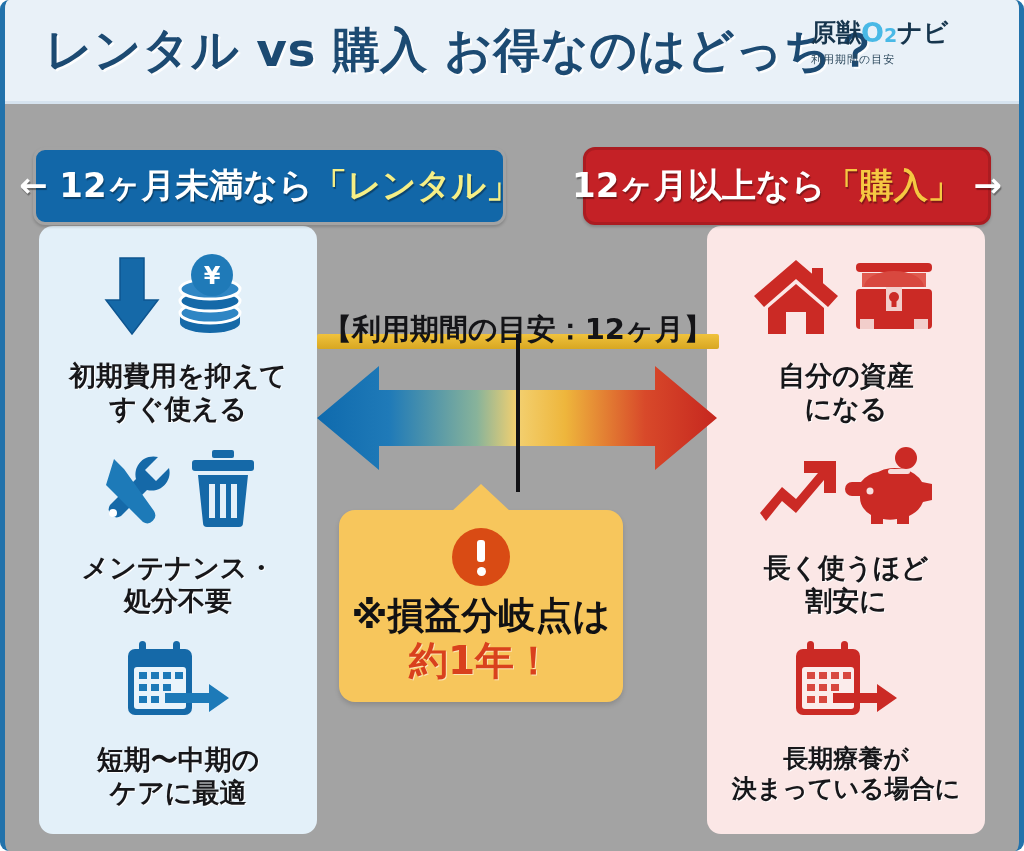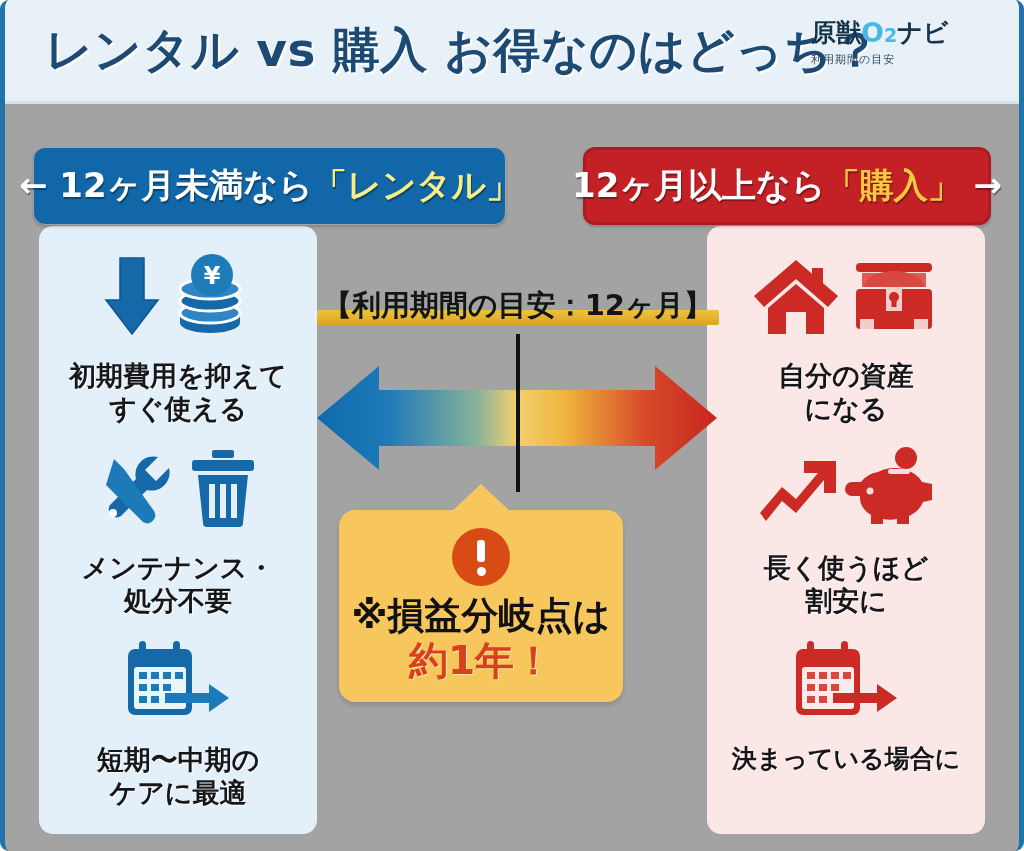--- a/index.html
+++ b/index.html
@@ -93,21 +93,21 @@
     display: flex;
     align-items: center;
     justify-content: center;
     box-shadow: 0 2px 3px rgba(0,0,0,0.18);
     padding: 0 14px;
   }
   .banner-left {
     left: 28px;
     width: 473px;
     background: #1267a8;
-    border: 1px solid #a3a3a3;
+    border: 3px solid #a3a3a3;
   }
   .banner-right {
     right: 28px;
     width: 408px;
     background: #c42126;
     border: 3px solid #ab1c21;
     align-items: center;
   }
   .banner-text {
     font-size: 34px;
@@ -145,21 +145,21 @@
   .center {
     position: absolute;
     left: 312px;
     top: 226px;
     width: 400px;
     height: 608px;
   }
   .center-tag {
     position: relative;
     text-align: center;
-    margin-top: 60px;
+    margin-top: 84px;
     font-size: 29px;
     font-weight: bold;
     color: #141417;
     white-space: nowrap;
   }
   .center-tag .hl {
     position: relative;
     display: inline-block;
     padding: 0 6px;
     z-index: 2;
@@ -405,20 +405,21 @@
             <rect x="14" y="45" width="8" height="7"></rect>
               <rect x="26" y="45" width="8" height="7"></rect>
             <rect x="38" y="45" width="8" height="7"></rect>
             <rect x="14" y="57" width="8" height="7"></rect>
               <rect x="26" y="57" width="8" height="7"></rect>
           </g>
           <path d="M40 54 h44 v-9 l20 14 l-20 14 v-9 H40 z" fill="#cb2a25"></path>
         </svg>
       </div>
       <div class="feature-label">
+        <div style="font-size:25px;">長期療養が</div>
         <div style="font-size:25px;">決まっている場合に</div>
       </div>
     </div>
   </div>
 
   <div class="panel-banner banner-left">
     <div class="banner-text"><span>←</span>&nbsp;<span>12ヶ月未満なら</span><span class="banner-hl-yellow">「レンタル」</span></div>
   </div>
 
   <div class="panel-banner banner-right">

